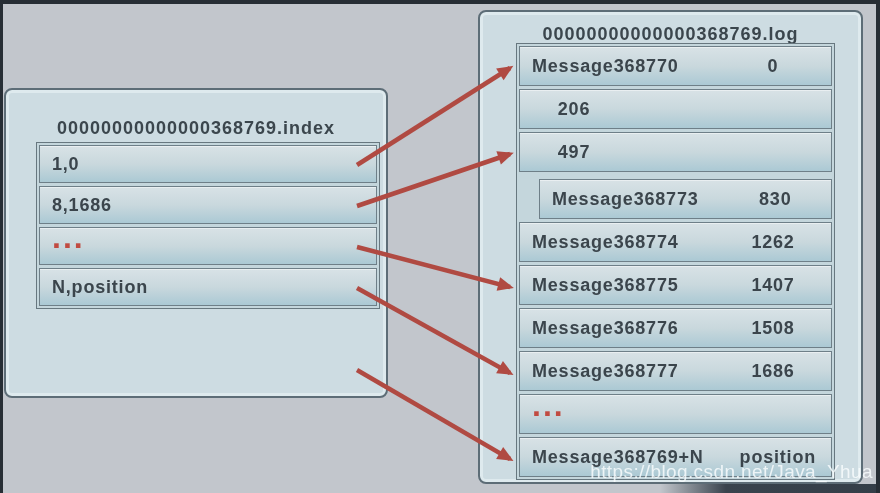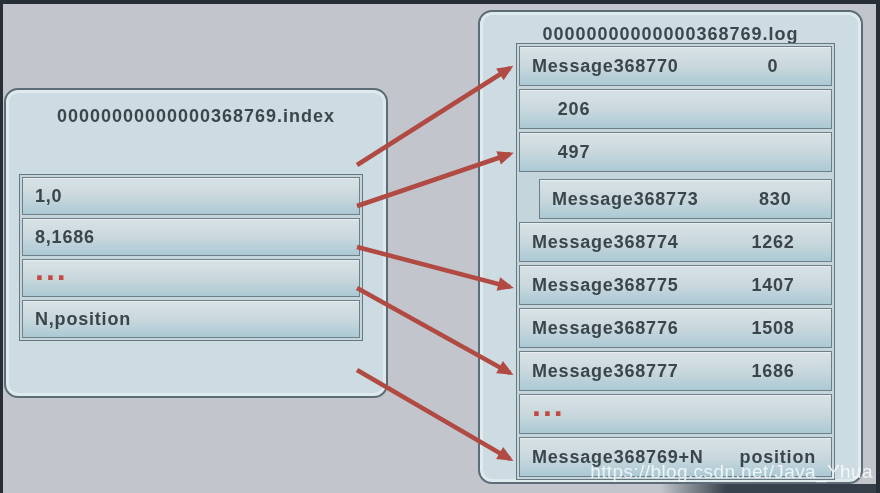--- a/index.html
+++ b/index.html
@@ -7,32 +7,32 @@
   .stage{position:absolute;left:0;top:0;width:880px;height:493px;}
 
   
   .frame-top{position:absolute;left:0;top:0;width:880px;height:4px;background:#272e35;z-index:9;}
   .frame-left{position:absolute;left:0;top:0;width:3px;height:493px;background:#272e35;z-index:9;}
   .frame-right{position:absolute;right:0;top:0;width:4px;height:493px;background:#272e35;z-index:9;}
   .frame-bottom-right{position:absolute;left:660px;right:0;top:484px;height:9px;z-index:8;
     background:linear-gradient(90deg,rgba(57,67,77,0) 0%,#39434d 30%,#343e48 100%);}
 
   
-  .file-box{position:absolute;background:#cddce2;border:2px solid #5d6d77;border-radius:14px;
+  .file-box{position:absolute;background:#cddce2;border:2px solid #5d6d77;border-radius:8px;
     box-shadow:inset 0 0 0 3px rgba(236,245,248,0.55);}
   .index-box{left:4px;top:88px;width:380px;height:306px;}
   .log-box{left:478px;top:10px;width:381px;height:470px;}
   .file-title{position:absolute;left:0;right:0;text-align:center;font-weight:700;
     font-size:18px;letter-spacing:1px;color:#3b464d;}
-  .index-box .file-title{top:16px;}
+  .index-box .file-title{top:28px;}
   .log-box .file-title{top:12px;}
 
   
   .rows{position:absolute;border:1px solid #67777f;padding:2px 2px;background:rgba(170,195,205,0.25);}
-  .index-rows{left:13px;top:52px;width:338px;margin-top:32px;}
+  .index-rows{left:30px;top:52px;width:338px;}
   .log-rows{left:36px;top:31px;width:313px;}
 
   
   .row{display:flex;align-items:center;border:1px solid #6e7f88;margin-top:3px;
     background:linear-gradient(180deg,#d8e2e6 0%,#c9d8dd 50%,#abc9d4 100%);
     box-shadow:inset 0 1px 0 rgba(255,255,255,0.45);
     font-weight:700;font-size:18px;letter-spacing:0.8px;color:#3b454c;}
   .row:first-child{margin-top:0;}
   .index-rows .row{height:36px;}
   .log-rows .row{height:38px;gap:25px;}

